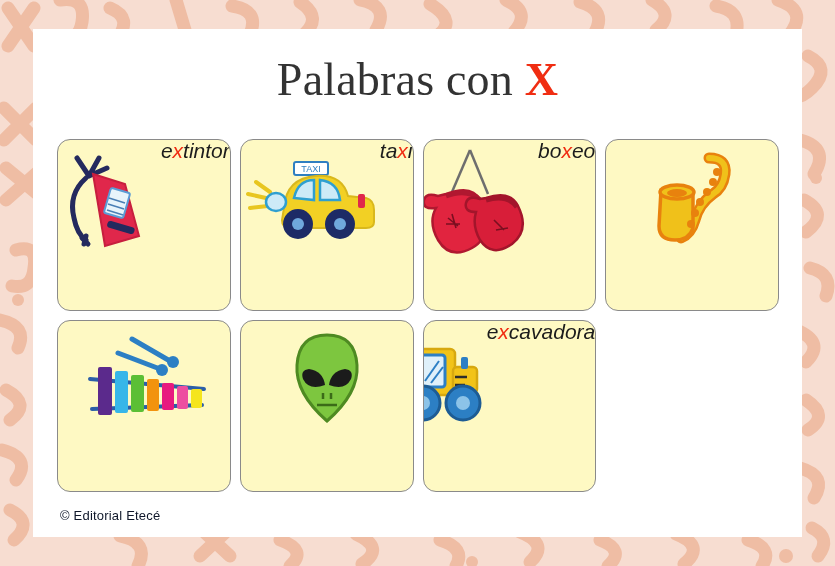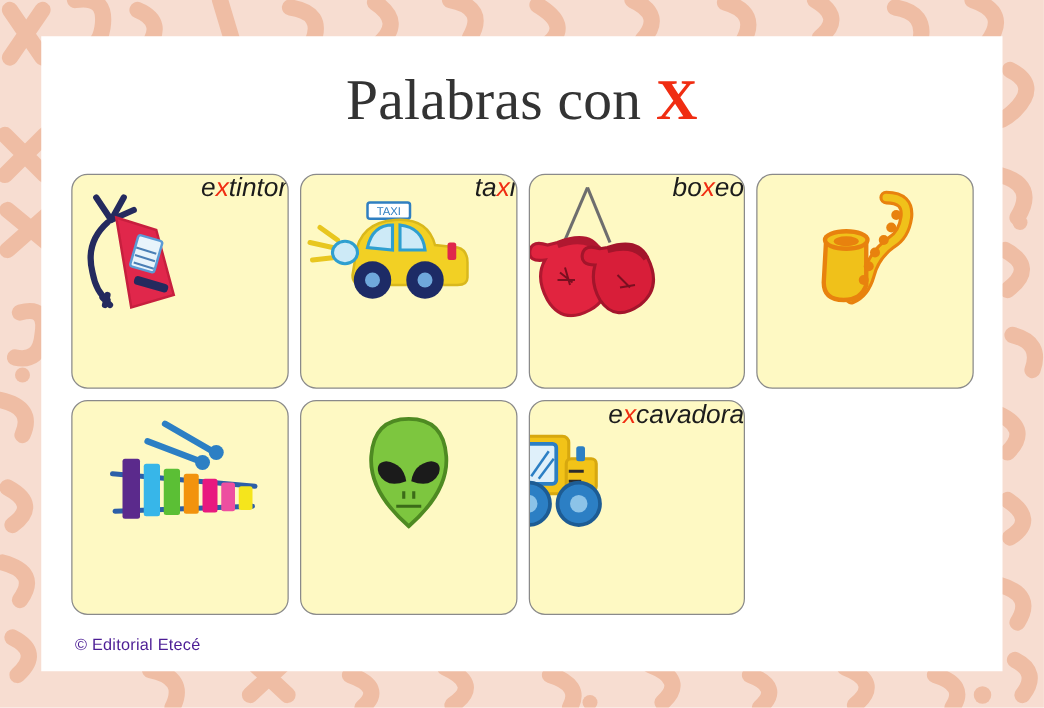--- a/index.html
+++ b/index.html
@@ -42,21 +42,21 @@
   .card .art svg{display:block;}
   .card .label{
     font-size:21px;color:#1c1c1c;
     padding-bottom:17px;line-height:1;
     white-space:nowrap;
     font-style:italic;
   }
   .card .label .x{color:#f02d12;}
   #credit{
     position:absolute;left:27px;bottom:14px;
-    font-size:13px;color:#4c1d95;letter-spacing:.2px;
+    font-size:13px;color:#0f172a;letter-spacing:.2px;
   }
 </style>
 </head>
 <body>
 
 <svg id="bg-pattern" width="835" height="566" viewBox="0 0 835 566">
   <rect width="835" height="566" fill="#f7ddd1"></rect>
   <g fill="none" stroke="#efbda4" stroke-width="13" stroke-linecap="round" opacity="1">
     <path d="M8 8 L34 46 M34 8 L8 46"></path>
     <path d="M4 108 L36 140 M36 108 L4 140"></path>

